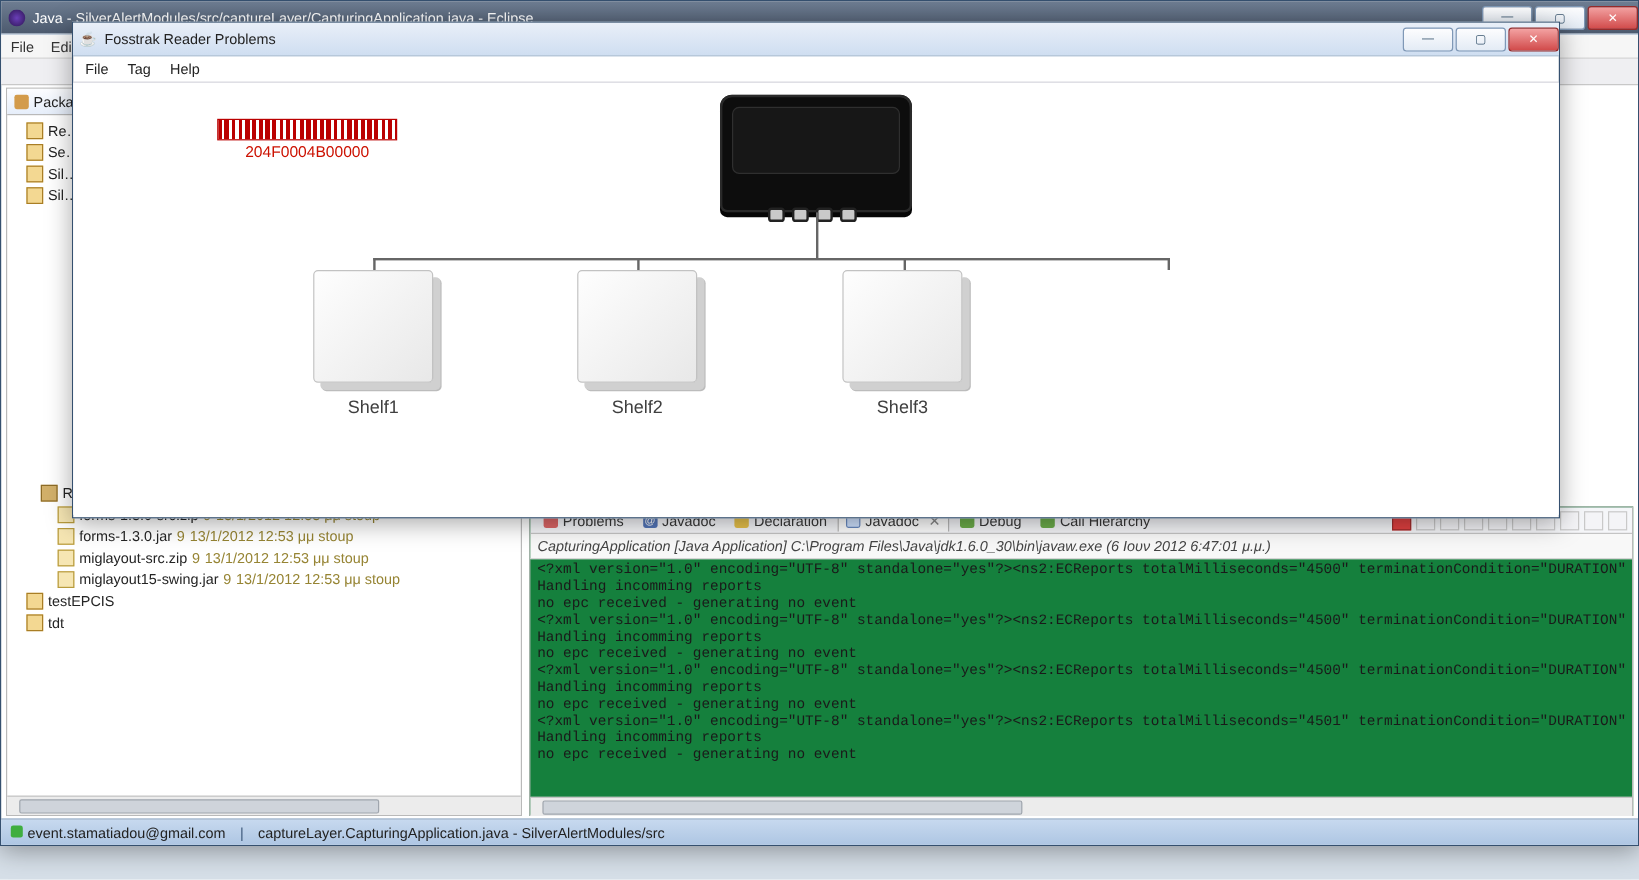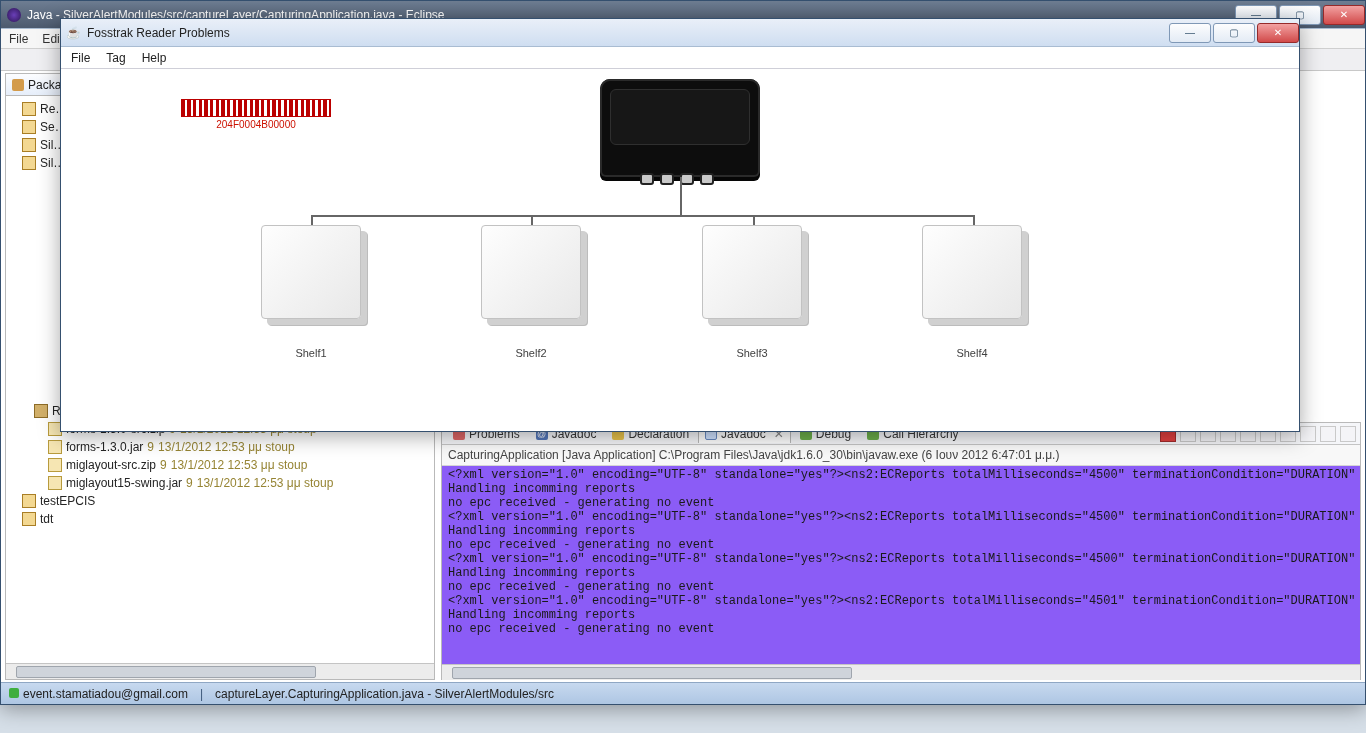--- a/index.html
+++ b/index.html
@@ -41,49 +41,49 @@
   .tree .row { display:flex; align-items:center; gap:4px; white-space:nowrap; }
   .tree .ind1 { margin-left:10px; }
   .tree .ind2 { margin-left:22px; }
   .tree .ind3 { margin-left:36px; }
   .tree .zipicon { width:14px; height:14px; background:#f6e6b3; border:1px solid #b89b3d; display:inline-block; }
   .tree .pkgicon { width:14px; height:14px; background:#d2b06a; border:1px solid #8d6c27; display:inline-block; }
   .tree .pjicon { width:14px; height:14px; background:#f3d892; border:1px solid #a97e25; display:inline-block; }
   .tree .meta { color:#968433; }
 
   
-  .bottom-panel { position:absolute; left:436px; right:0; bottom:0; height:258px; background:#8b5cf6; border:1px solid #b9b9b9; }
+  .bottom-panel { position:absolute; left:436px; right:0; bottom:0; height:258px; background:#15803d; border:1px solid #b9b9b9; }
   .bottom-tabs { height:22px; display:flex; align-items:center; gap:2px; padding:0 4px; border-bottom:1px solid #c4c4c4; background:#f5f6f9; }
   .vt { display:flex; align-items:center; gap:4px; padding:2px 6px; border:1px solid transparent; border-bottom:none; color:#373737; }
   .vt.active { background:#fff; border-color:#b9b9b9; }
   .vt .ic { width:12px; height:12px; display:inline-block; border-radius:2px; }
   .tab-tools { margin-left:auto; display:flex; gap:4px; }
   .tab-tools .tbtn { width:16px; height:16px; border:1px solid #c9c9c9; background:#f4f4f7; }
   .tab-tools .tbtn.red { background:#e04040; border-color:#a12c2c; }
 
-  .console-caption { padding:3px 6px; color:#444; background:#f8f8f8; border-bottom:1px solid #d5d5d5; }
+  .console-caption { padding:3px 6px; color:#444; background:#f8f8f8; border-bottom:1px solid #d5d5d5;font-style:italic; }
   .console-body {
     font-family: Consolas, "Courier New", monospace; font-size:12px; color:#1a1a1a;
     padding:2px 6px; white-space:pre; overflow:auto; height:198px;
   }
 
   .statusbar { position:absolute; bottom:0; left:0; right:0; height:22px; background:linear-gradient(#c7d9ef,#aec6e3); display:flex; align-items:center; gap:12px; padding:0 8px; border-top:1px solid #8fa7c4; }
   .status-presence { width:10px; height:10px; background:#3fae3f; display:inline-block; border-radius:2px; margin-right:4px; }
 
   .hscroll { height:16px; background:#ececec; border-top:1px solid #c4c4c4; position:relative; }
   .hscroll .thumb { position:absolute; top:2px; height:12px; background:#cfd4db; border:1px solid #9fa5ad; border-radius:2px; }
 
   
   #sim { left:60px; top:18px; width:1240px; height:414px; z-index:10; }
   #sim .titlebar { background: linear-gradient(#e9eff8, #cfdef1); }
   .sim-menu { height:22px; display:flex; align-items:center; gap:16px; padding:0 10px; border-bottom:1px solid #cfcfd8; color:#222; }
 
   .sim-canvas { position:relative; height:360px; background:#fff; }
   .tag {
-    position:absolute; left:120px; top:30px; width:150px; text-align:center; color:#c10; font-size:10px;
+    position:absolute; left:120px; top:30px; width:150px; text-align:center; color:#c10; font-size:13px;
   }
   .tag .barcode {
     height:18px; margin-bottom:2px;
     background: repeating-linear-gradient(90deg,#b00 0 3px,#fff 3px 5px,#b00 5px 9px,#fff 9px 11px,#b00 11px 14px,#fff 14px 17px);
     border:1px solid #b00;
   }
 
 .reader {
     position:absolute; left:calc(50% - 80px); top:10px; width:160px; height:98px;
     background:#0d0d0d; border-radius:10px 10px 6px 6px;
@@ -98,21 +98,21 @@
 
   .bus { position:absolute; top:108px; left:50%; width:2px; height:38px; background:#666; }
   .bus-h { position:absolute; top:146px; height:2px; background:#666; }
   .bus-d { position:absolute; top:146px; width:2px; height:10px; background:#666; }
 
   .shelf { position:absolute; top:156px; width:110px; text-align:center; }
   .shelf .panel {
     width:100px; height:94px; margin:0 auto; background:linear-gradient(135deg,#fefefe 0%,#f3f3f3 50%,#e8e8e8 100%);
     border:1px solid #c2c2c2; box-shadow:6px 6px 0 #d0d0d0, 7px 7px 0 #bcbcbc; border-radius:4px;
   }
-  .shelf .lbl { margin-top:28px; color:#404040; font-size:11px;text-align:center; }
+  .shelf .lbl { margin-top:12px; color:#404040; font-size:15px;text-align:center; }
 
   .java-cup {
     width:14px; height:14px; display:inline-flex; align-items:center; justify-content:center;
     color:#a03018; font-weight:bold; font-size:12px;
   }
 
 </style>
 </head>
 <body>
 
@@ -313,18 +313,14 @@
       <div class="lbl">Shelf1</div>
     </div>
     <div class="shelf" style="left:415px;">
       <div class="panel"></div>
       <div class="lbl">Shelf2</div>
     </div>
     <div class="shelf" style="left:636px;">
       <div class="panel"></div>
       <div class="lbl">Shelf3</div>
     </div>
-    <div class="shelf" style="left:856px;">
-      <div class="panel"></div>
-      <div class="lbl">Shelf4</div>
-    </div>
   </div>
 </div>
 
 </body></html>

